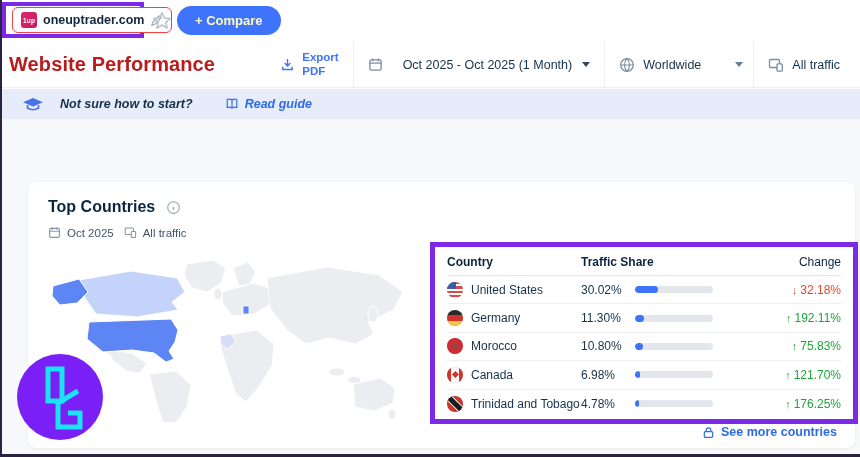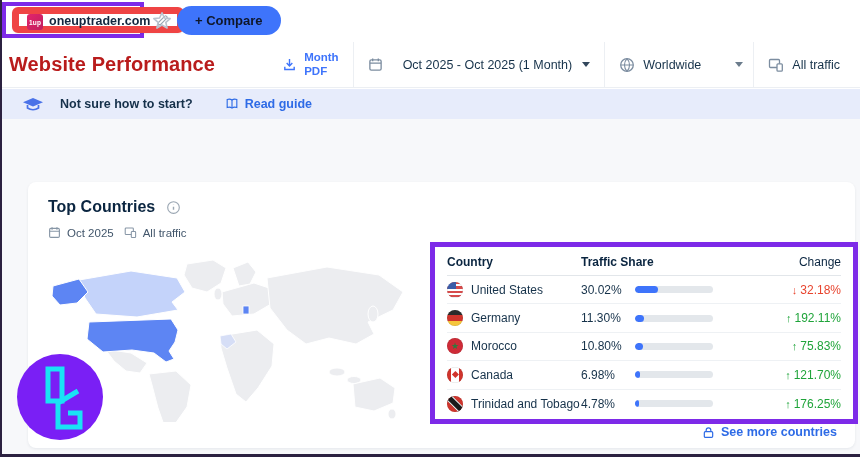--- a/index.html
+++ b/index.html
@@ -5,43 +5,43 @@
   * { margin:0; padding:0; box-sizing:border-box; }
   html,body { width:860px; height:457px; overflow:hidden; }
   body { font-family:"Liberation Sans", sans-serif; background:#fff; position:relative; color:#0A2540; }
 
   
   .edge-frame { position:absolute; inset:0; border-left:2px solid #2b2140; border-bottom:3px solid #2b2140; pointer-events:none; z-index:60; }
 
   
   .topbar { position:absolute; left:0; top:0; width:100%; height:42px; background:#fff; z-index:5; }
   .hl-domain { position:absolute; left:2px; top:2px; width:142px; height:36px; border:4px solid #7D2AE8; z-index:6; }
-  .domain-chip { position:absolute; left:12px; top:7px; height:26px; display:flex; gap:6px;
-    background:#fff; border:7px solid #ef4444; border-radius:6px; padding:0 8px; box-shadow:0 1px 2px rgba(9,37,64,.06); z-index:7; }
+  .domain-chip { position:absolute; left:12px; top:7px; height:26px; display:flex; align-items:center; gap:6px;
+    background:#fff; border:1px solid #ef4444; border-radius:6px; padding:0 8px; box-shadow:0 1px 2px rgba(9,37,64,.06); z-index:7; }
   .favicon { width:16px; height:16px; border-radius:3px; background:linear-gradient(135deg,#E3256B,#C11E5F); color:#fff;
     font-size:6.5px; font-weight:bold; display:flex; align-items:center; justify-content:center; letter-spacing:.2px; }
   .domain-text { font-size:12.5px; font-weight:bold; color:#12263F; }
   .star-btn { position:absolute; left:151px; top:10px; width:22px; height:22px; z-index:7; cursor:pointer; }
   .compare-btn { position:absolute; left:177px; top:6px; height:29px; padding:0 18px; border-radius:15px; background:#3E74FB;
-    color:#0f172a; font-size:13px; font-weight:bold; display:flex; align-items:center; gap:6px; border:none; cursor:pointer; z-index:7; }
+    color:#fef9c3; font-size:13px; font-weight:bold; display:flex; align-items:center; gap:6px; border:none; cursor:pointer; z-index:7; }
 
   
   .toolbar { position:absolute; left:0; top:42px; width:100%; height:46px; background:#fff; border-bottom:1px solid #ECEFF3; display:flex; align-items:stretch; z-index:4; }
   .page-title { font-size:20px; font-weight:bold; color:#b91c1c; align-self:center; margin-left:9px; letter-spacing:.1px; }
   .toolbar-right { margin-left:auto; display:flex; align-items:stretch; }
   .seg { display:flex; align-items:center; gap:8px; padding:0 14px; font-size:12.5px; color:#2A3F54; }
   .seg-border { border-left:1px solid #ECEFF3; }
   .export-seg { color:#3E74FB; font-weight:bold; font-size:11.5px; line-height:1.15; gap:7px; cursor:pointer; }
   .export-label { white-space:pre-line; text-align:left; }
   .caret-dark { width:0; height:0; border-left:4px solid transparent; border-right:4px solid transparent; border-top:5px solid #33475C; margin-left:2px; }
   .caret-gray { width:0; height:0; border-left:4px solid transparent; border-right:4px solid transparent; border-top:5px solid #6B7C8C; margin-left:26px; }
   .seg .ico { color:#7C8DA0; display:flex; }
 
   
-  .banner { position:absolute; left:0; top:89px; width:100%; height:30px; background:#E7ECFB; display:flex; align-items:center; z-index:3; }
+  .banner { position:absolute; left:0; top:89px; width:100%; height:30px; background:#E7ECFB; display:flex; align-items:center; z-index:3;font-style:italic; }
   .banner .cap { margin-left:22px; display:flex; }
   .banner-text { margin-left:16px; font-size:12.5px; font-weight:bold; color:#15304A; }
   .read-guide { margin-left:32px; display:flex; align-items:center; gap:6px; color:#2E6BE6; font-size:12.5px; font-weight:bold; cursor:pointer; }
 
   
   .content { position:absolute; left:0; top:119px; width:100%; height:338px; background:#F7F8FA; }
   .geo-title { position:absolute; left:28px; top:30px; font-size:17px; font-weight:bold; color:#0A2540; }
 
   .card { position:absolute; left:28px; top:63px; width:827px; height:266px; background:#fff; border-radius:8px;
     box-shadow:0 1px 3px rgba(9,37,64,.08); }
@@ -111,21 +111,21 @@
 <div class="toolbar">
   <div class="page-title">Website Performance</div>
   <div class="toolbar-right">
     <div class="seg export-seg">
       <span class="ico" style="color:#3E74FB;">
         <svg width="15" height="15" viewBox="0 0 16 16">
             <path d="M8 2v7M5 6.5L8 9.5 11 6.5" stroke="currentColor" fill="none" stroke-width="1.5"></path>
             <path d="M3 10.5v2.8h10v-2.8" stroke="currentColor" fill="none" stroke-width="1.5"></path>
           </svg>
       </span>
-      <span class="export-label">Month
+      <span class="export-label">Export
 PDF</span>
     </div>
     <div class="seg seg-border" style="border-right:1px solid #ECEFF3;">
       <span class="ico">
         <svg width="15" height="15" viewBox="0 0 16 16">
             <rect x="2" y="3" width="12" height="11" rx="1.5" fill="none" stroke="currentColor" stroke-width="1.4"></rect>
             <path d="M2 6.5h12M5 1.5v3M11 1.5v3" stroke="currentColor" stroke-width="1.4"></path>
           </svg>
       </span>
       <span style="color:#16324A;margin-left:12px;">Oct 2025 - Oct 2025 (1 Month)</span>

